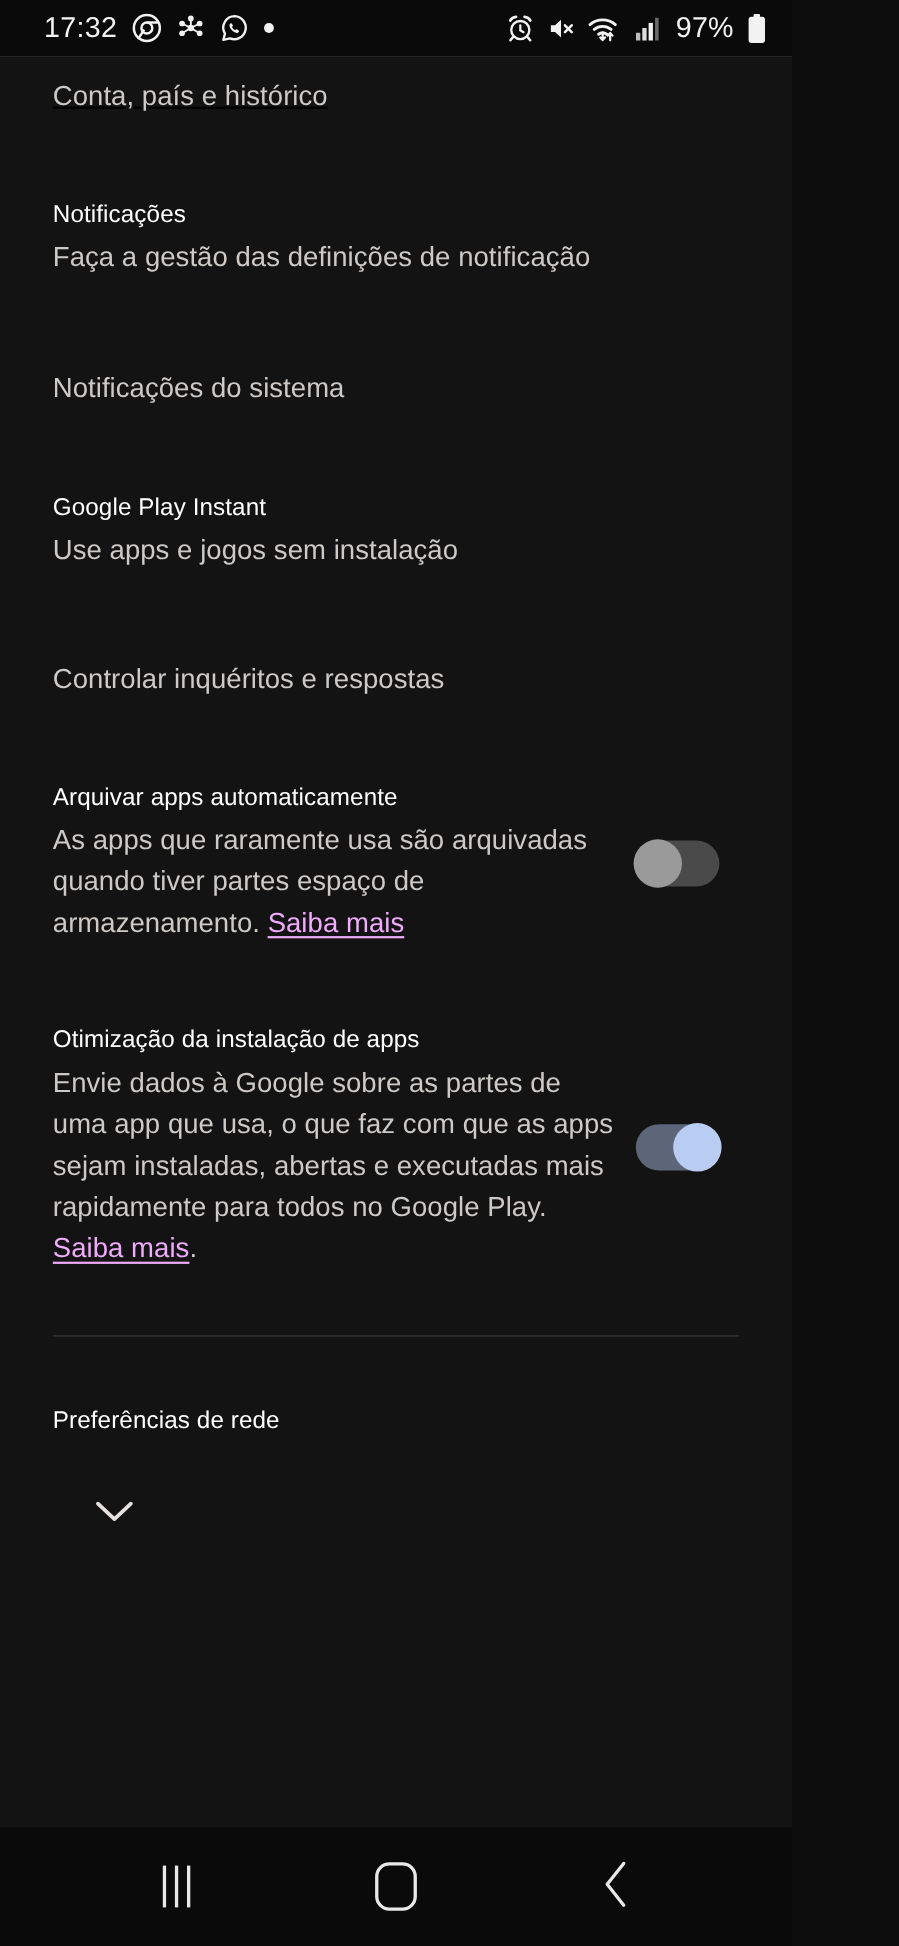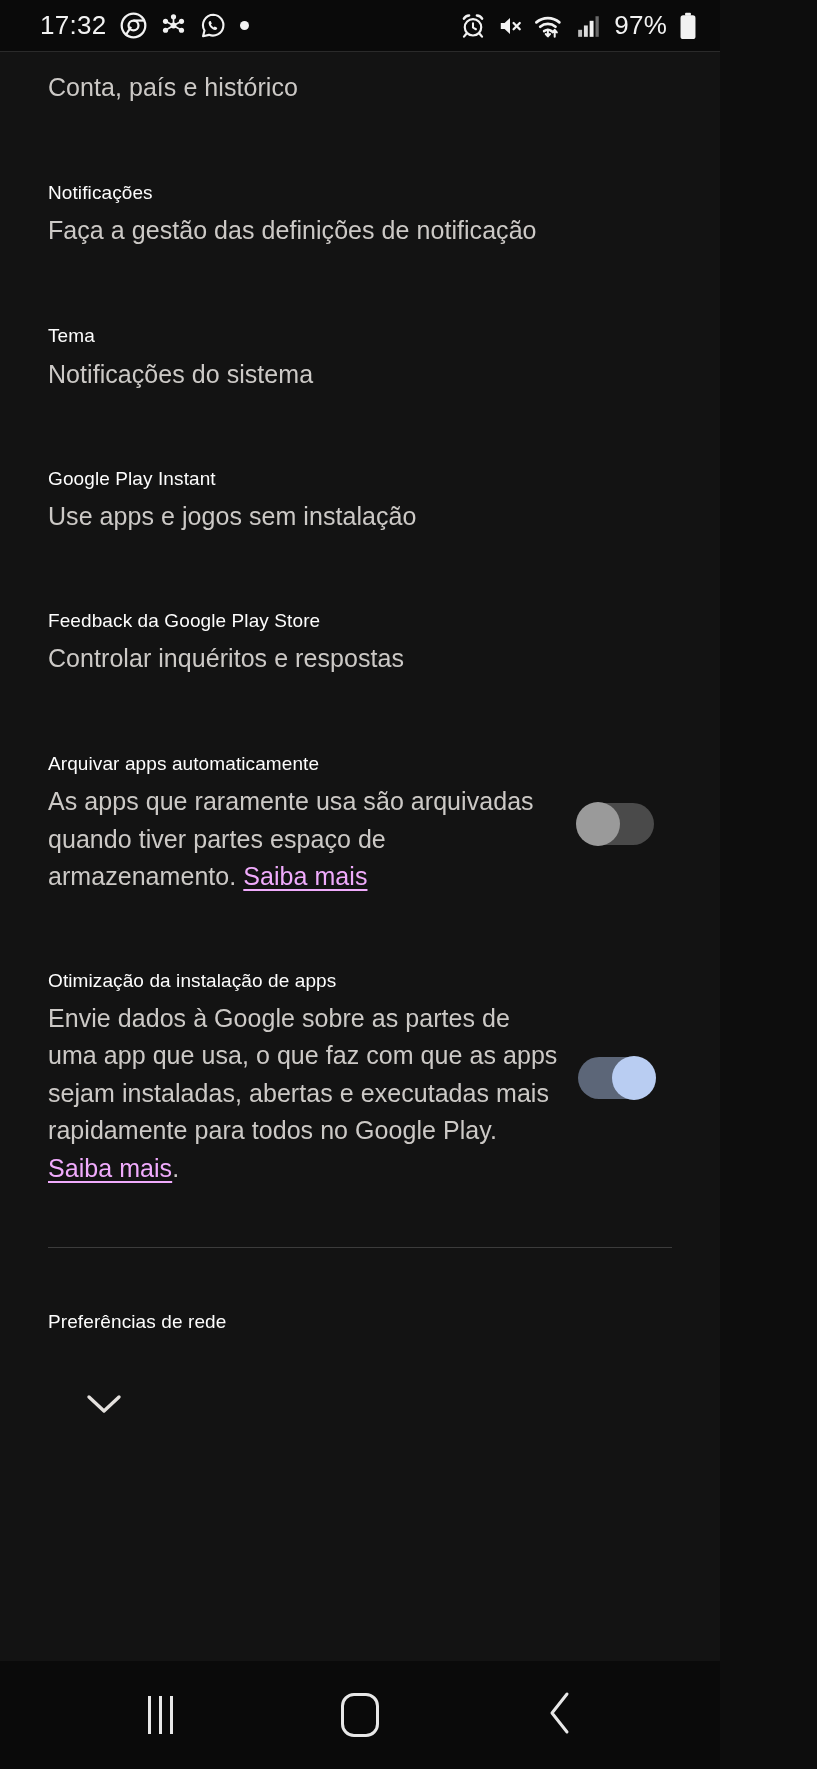--- a/index.html
+++ b/index.html
@@ -67,42 +67,42 @@
   .row {
     position: relative;
     padding: 0 48px;
     display: flex;
     align-items: flex-start;
   }
   .row-text { flex: 1 1 auto; min-width:0; }
 
   .row-title {
     color:#fdfdfd;
-    font-size:19px;
+    font-size:22px;
     font-weight:400;
     line-height:1.28;
     letter-spacing:0.1px;
   }
   .row-sub {
     color:#ccc9c6;
     font-size:25px;
     font-weight:400;
     line-height:1.5;
     letter-spacing:0.05px;
     margin-top:7px;
   }
   .link {
     color:#f0abfc;
     text-decoration: underline;
     text-underline-offset: 4px;
     cursor:pointer;
   }
 
   
-  .r1 { padding-top: 10px; }
+  .r1 { padding-top: 10px; text-decoration: underline; }
   .r2 { padding-top: 74px; }
   .r3 { padding-top: 75px; }
   .r4 { padding-top: 74px; }
   .r5 { padding-top: 73px; }
   .r6 { padding-top: 74px; gap: 22px; }
   .r7 { padding-top: 73px; }
   .r8 { padding-top: 62px; flex-direction: column; }
 
   
   .ctrl-col {
@@ -283,35 +283,33 @@
 
     <div class="row r2">
       <div class="row-text">
         <div class="row-title">Notificações</div>
         <div class="row-sub">Faça a gestão das definições de notificação</div>
       </div>
     </div>
 
     <div class="row r3">
       <div class="row-text">
-        <div class="row-title">Tema</div>
         <div class="row-sub">Notificações do sistema</div>
       </div>
     </div>
 
     <div class="row r4">
       <div class="row-text">
         <div class="row-title">Google Play Instant</div>
         <div class="row-sub">Use apps e jogos sem instalação</div>
       </div>
     </div>
 
     <div class="row r5">
       <div class="row-text">
-        <div class="row-title">Feedback da Google Play Store</div>
         <div class="row-sub">Controlar inquéritos e respostas</div>
       </div>
     </div>
 
     <div class="row r6">
       <div class="row-text" style="max-width:556px;">
         <div class="row-title">Arquivar apps automaticamente</div>
         <div class="row-sub"><span>As apps que raramente usa são arquivadas quando tiver partes espaço de armazenamento. </span><span class="link">Saiba mais</span><span></span></div>
       </div>
       <div class="ctrl-col">

